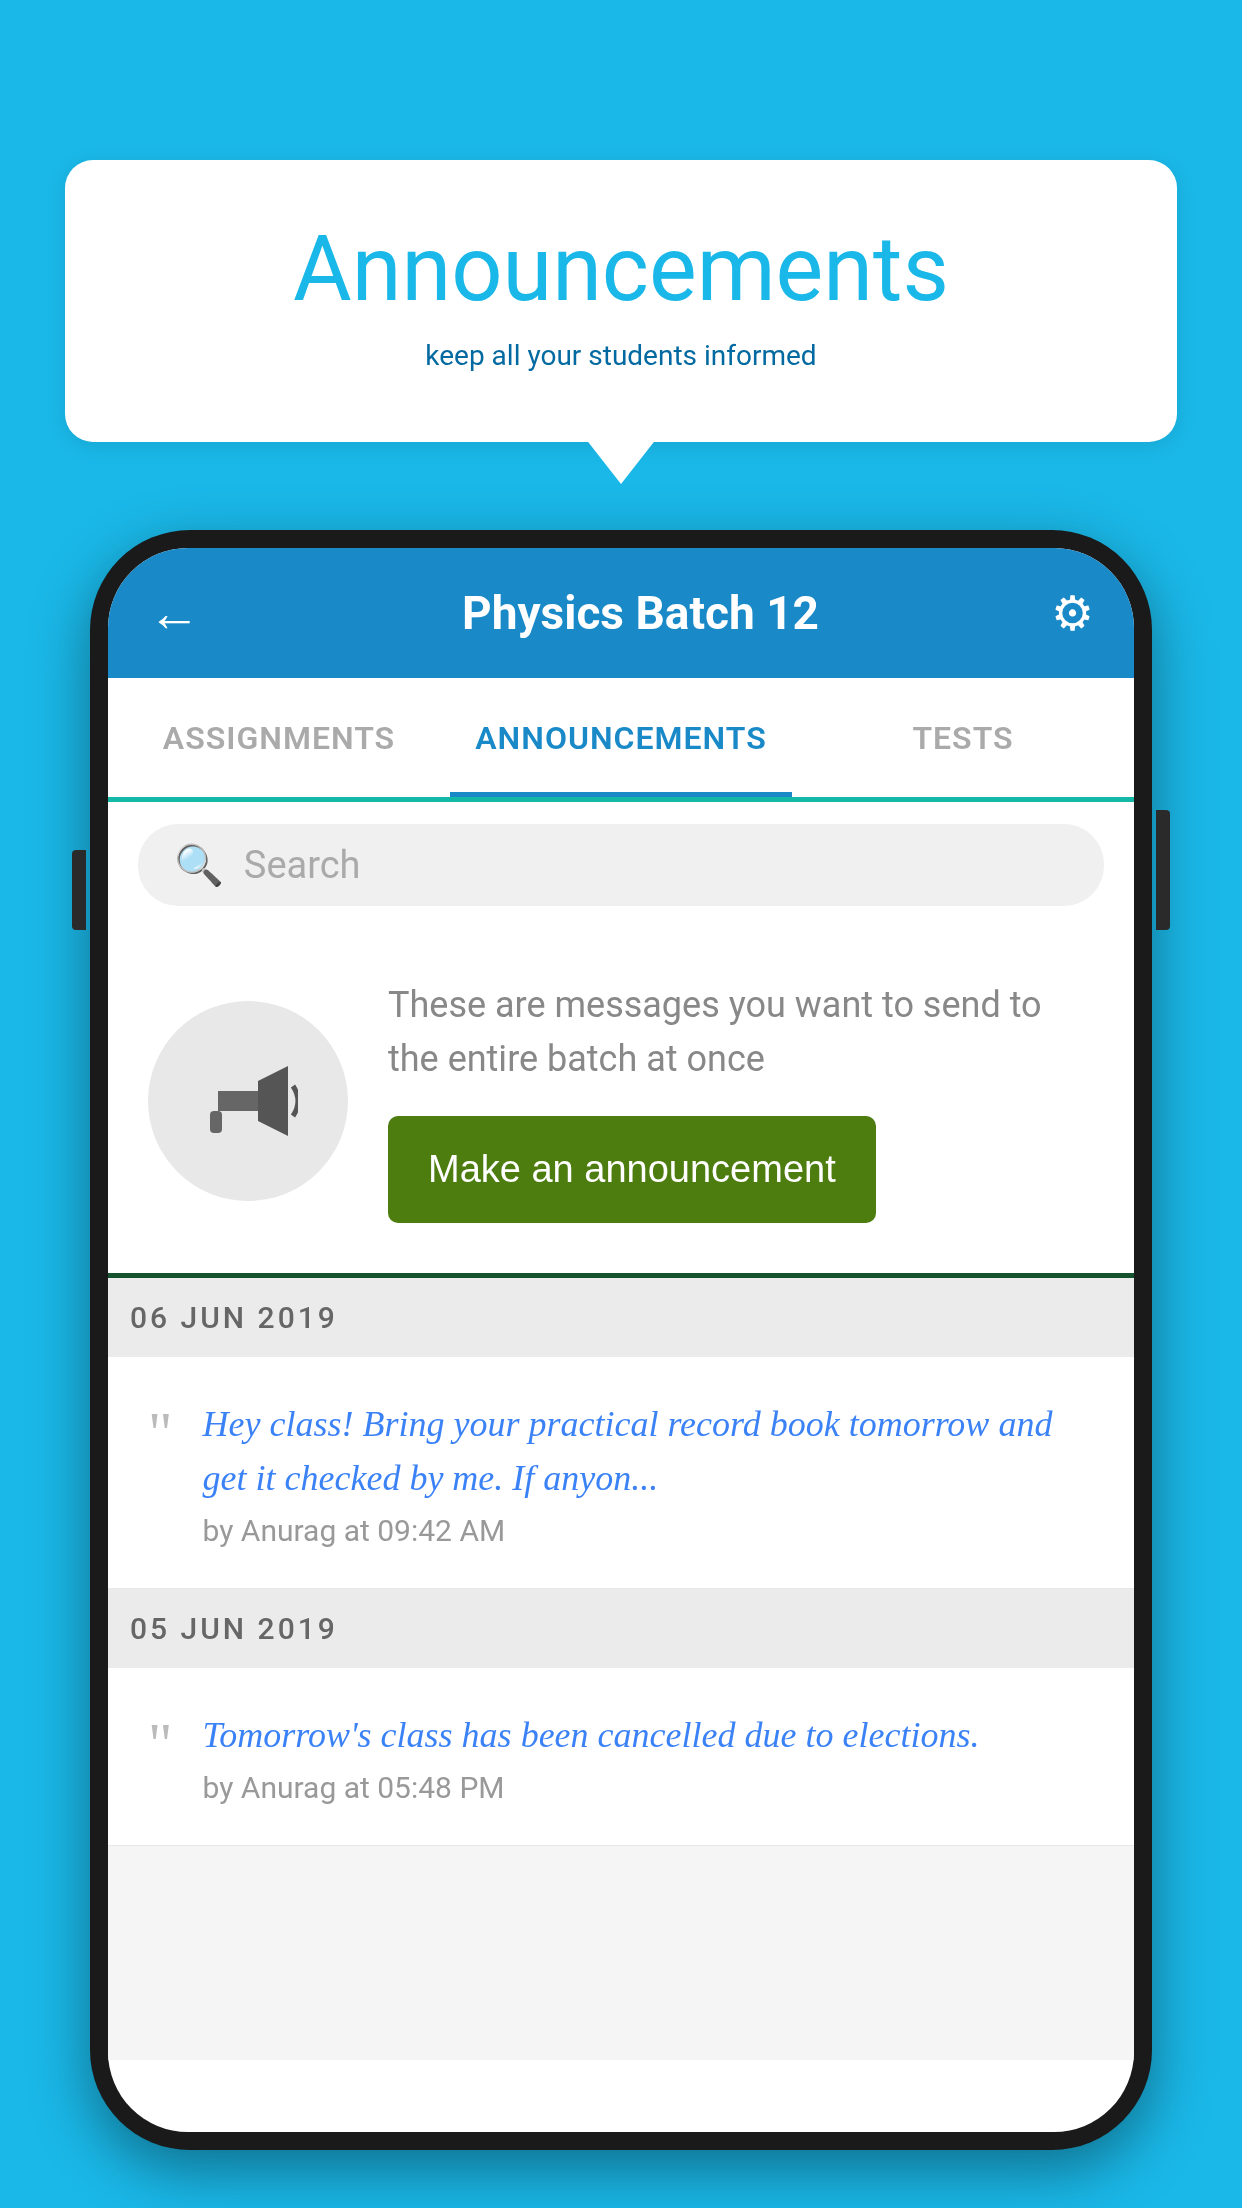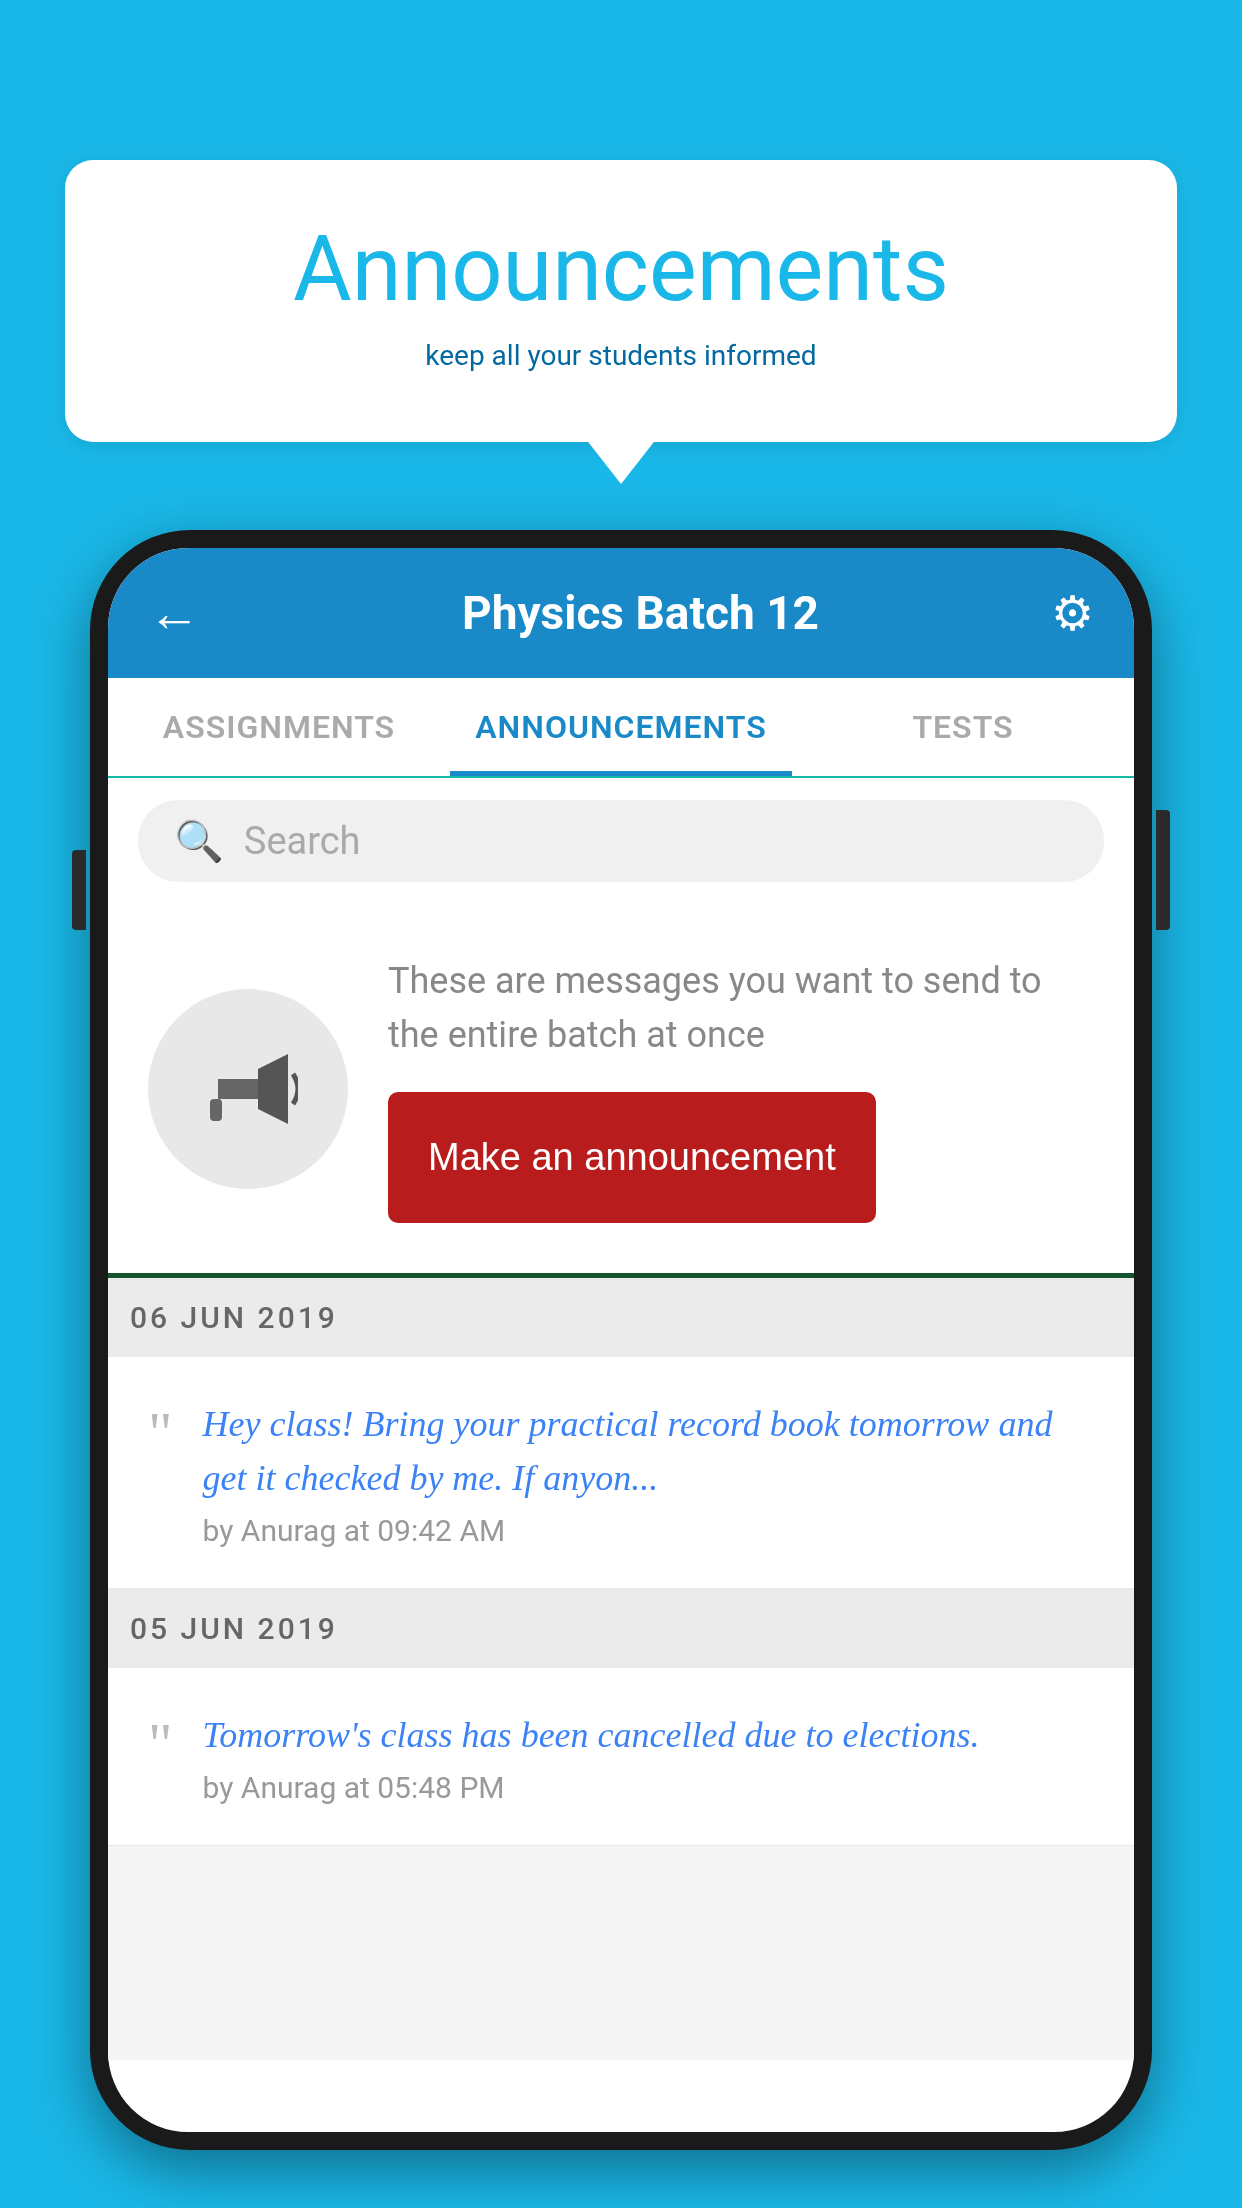--- a/index.html
+++ b/index.html
@@ -193,24 +193,24 @@
 
     .gear-icon {
       color: white;
       font-size: 48px;
       cursor: pointer;
     }
 
     
     .tabs-bar {
       background: white;
-      height: 100px;
+      height: 124px;
       display: flex;
       align-items: stretch;
-      border-bottom: 2px solid #14b8a6;
+      border-bottom: 5px solid #14b8a6;
       box-shadow: 0 2px 4px rgba(0,0,0,0.06);
     }
 
     .tab-item {
       flex: 1;
       display: flex;
       align-items: center;
       justify-content: center;
       font-size: 32px;
       font-weight: 600;
@@ -290,25 +290,25 @@
       gap: 30px;
     }
 
     .announce-desc {
       font-size: 36px;
       color: #888;
       line-height: 1.5;
     }
 
     .announce-button {
-      background: #b91c1c;
+      background: #4d7c0f;
       color: white;
       border: none;
       border-radius: 10px;
-      padding: 44px 40px;
+      padding: 32px 40px;
       font-size: 38px;
       font-weight: 500;
       cursor: pointer;
       text-align: center;
       align-self: flex-start;
     }
 
     
     .date-separator {
       background: #ebebeb;

